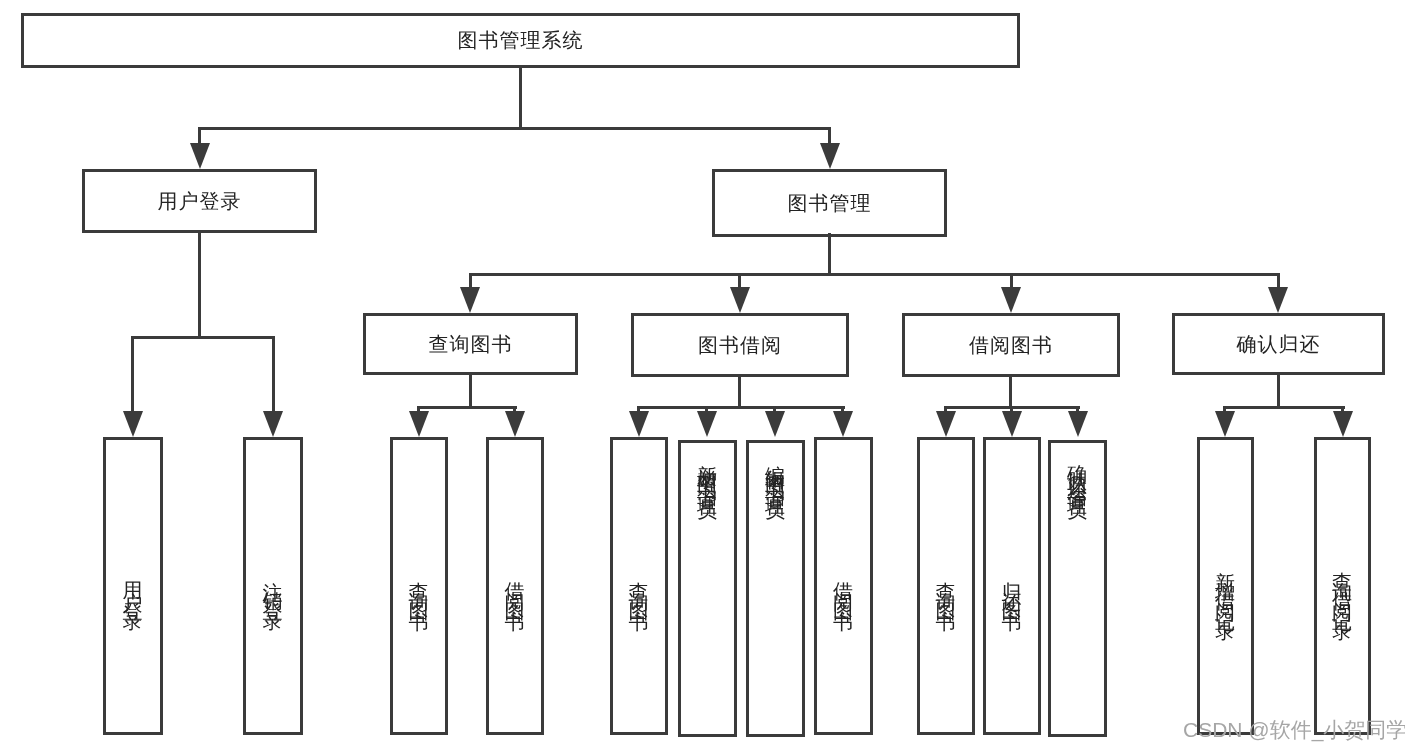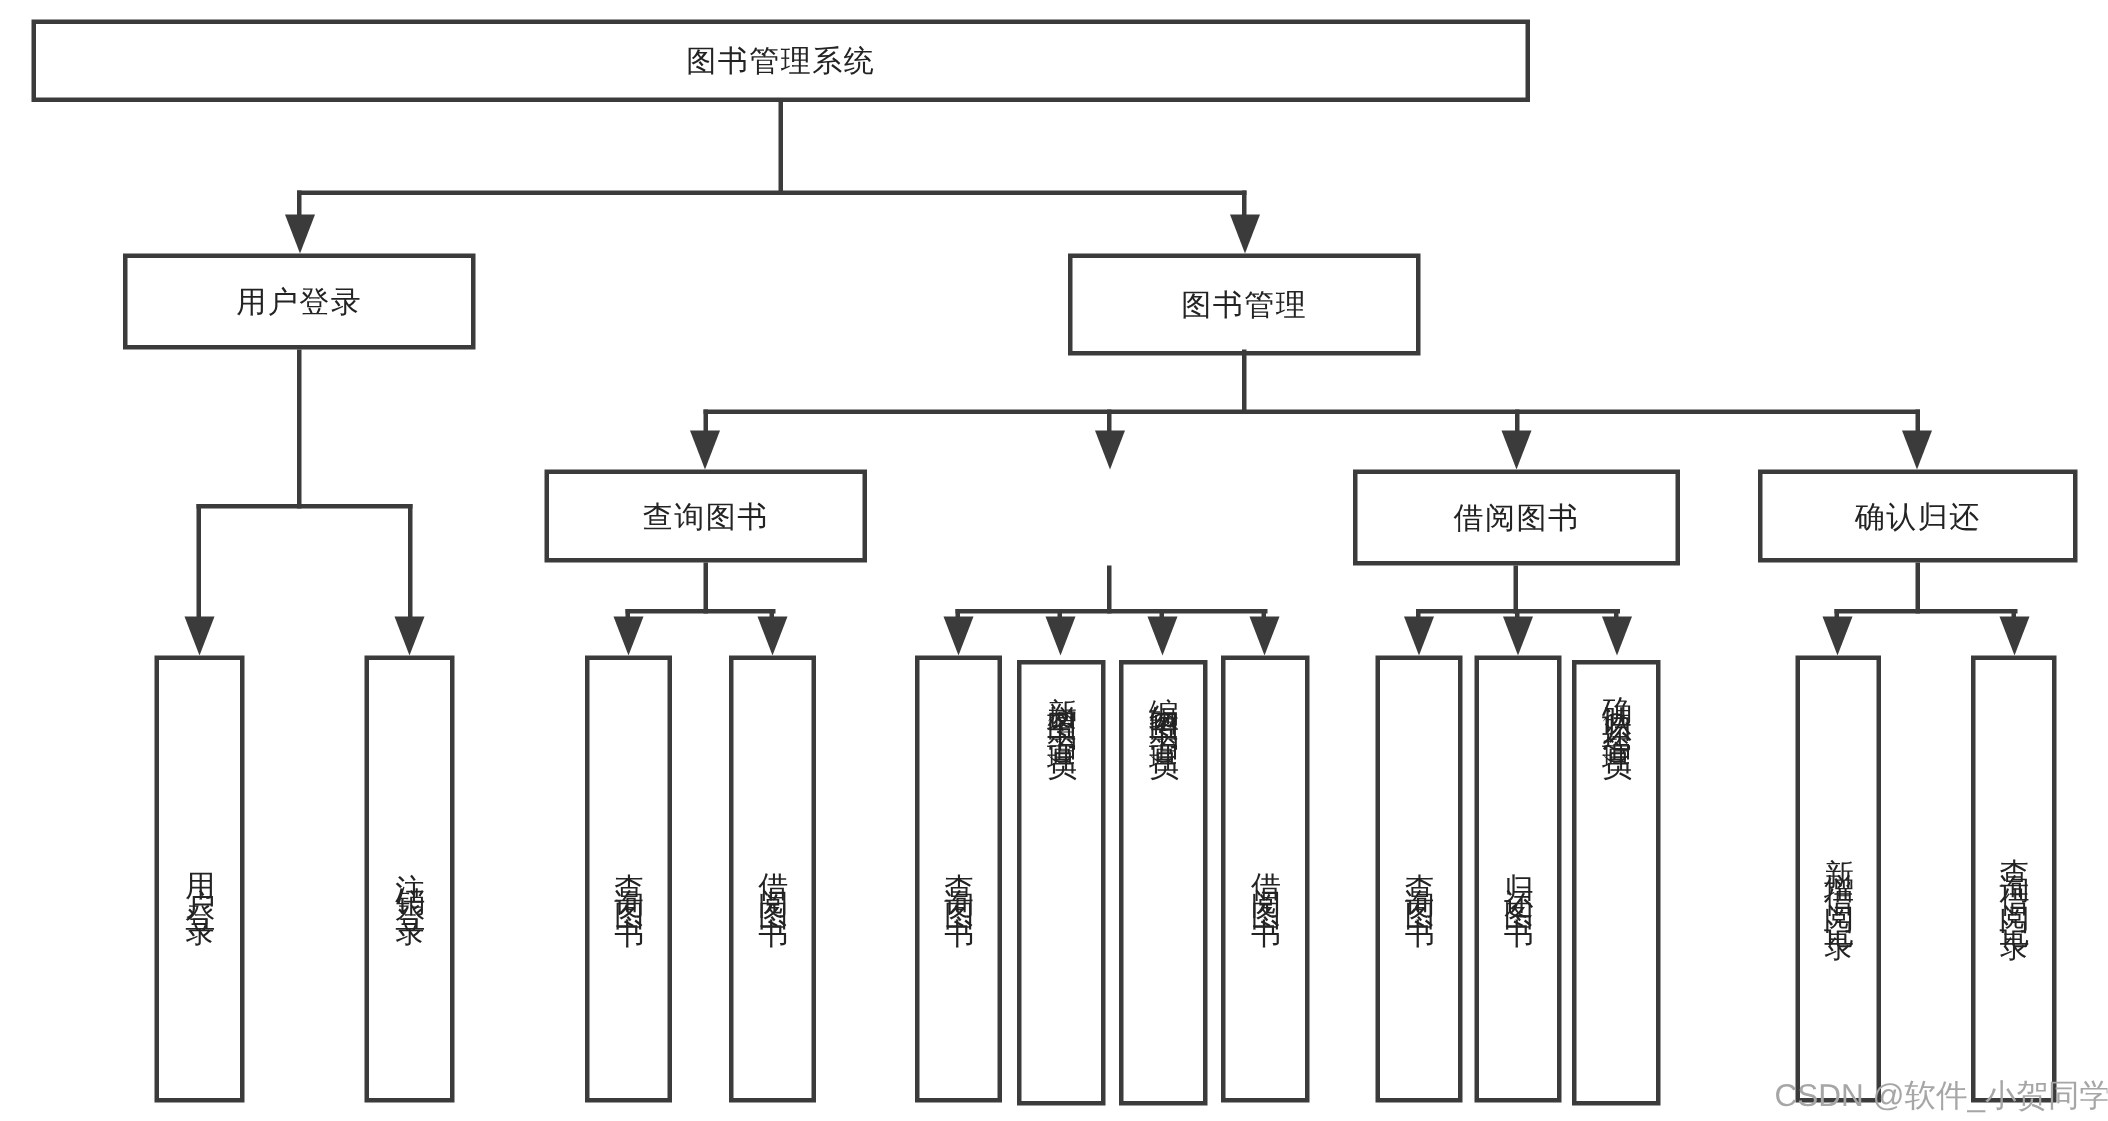--- a/index.html
+++ b/index.html
@@ -88,20 +88,23 @@
   <div class="vline" style="left:738px;top:273px;height:16px;"></div>
   <div class="arrow" style="left:730px;top:287px;"></div>
   <div class="vline" style="left:1010px;top:273px;height:16px;"></div>
   <div class="arrow" style="left:1001px;top:287px;"></div>
   <div class="vline" style="left:1277px;top:273px;height:16px;"></div>
   <div class="arrow" style="left:1268px;top:287px;"></div>
 
   <div class="box" style="left:363px;top:313px;width:215px;height:62px;">
     <span class="label">查询图书</span>
   </div>
+  <div class="box" style="left:631px;top:313px;width:218px;height:64px;">
+    <span class="label">图书借阅</span>
+  </div>
   <div class="box" style="left:902px;top:313px;width:218px;height:64px;">
     <span class="label">借阅图书</span>
   </div>
   <div class="box" style="left:1172px;top:313px;width:213px;height:62px;">
     <span class="label">确认归还</span>
   </div>
 
   <div class="vline" style="left:469px;top:375px;height:34px;"></div>
   <div class="hline" style="left:417px;top:406px;width:100px;"></div>
   <div class="vline" style="left:417px;top:406px;height:7px;"></div>

